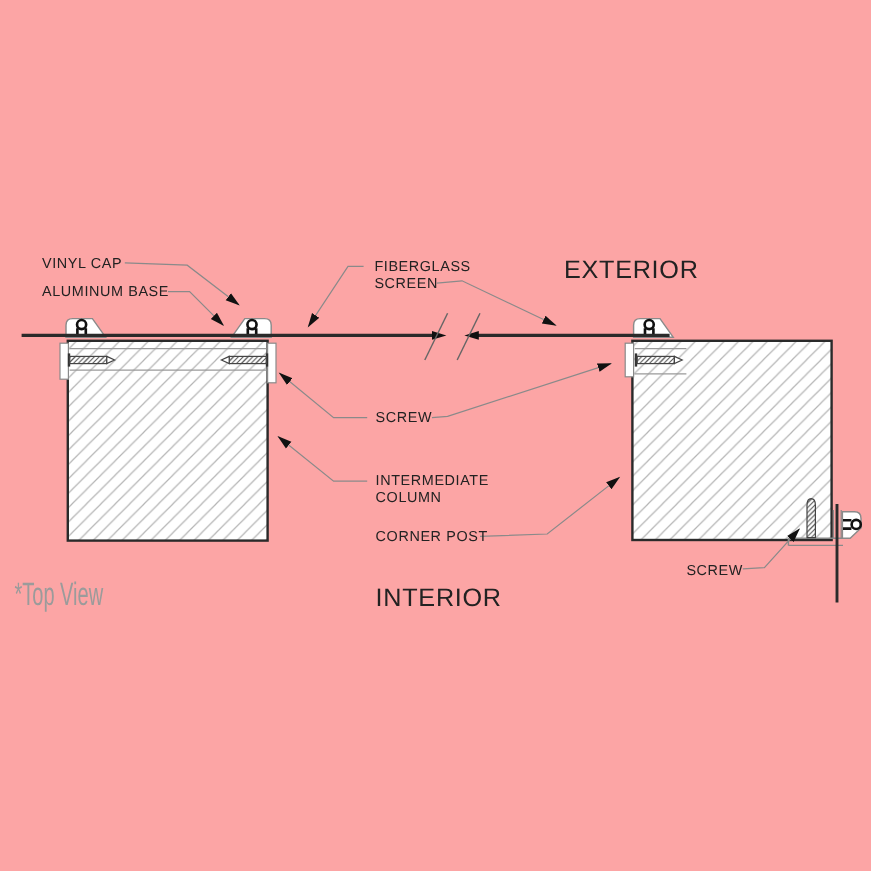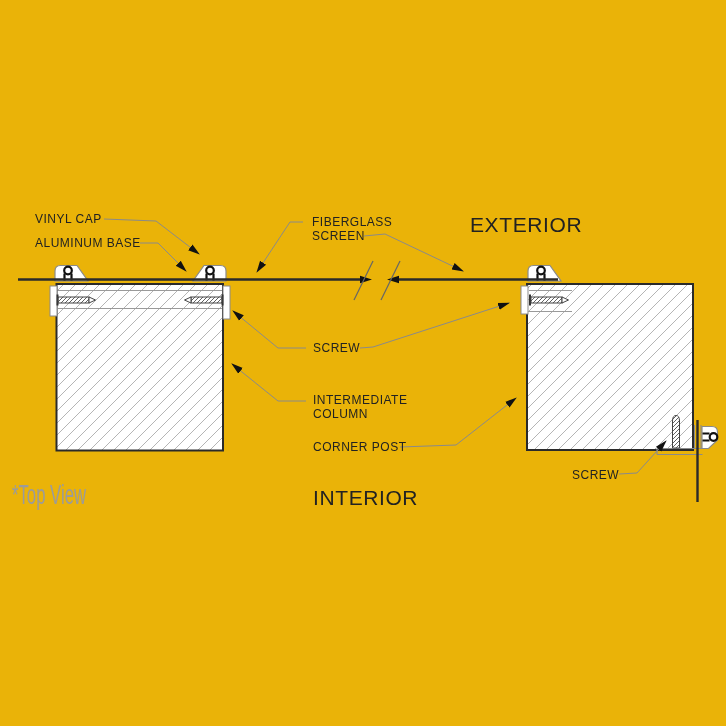--- a/index.html
+++ b/index.html
@@ -1,16 +1,16 @@
 <!DOCTYPE html>
 <html><head>
 <meta charset="utf-8">
 <style>
   html,body{margin:0;padding:0;background:#fff;}
-  #stage{position:relative;width:726px;height:726px;background:#eab308;overflow:hidden;
+  #stage{position:relative;width:726px;height:726px;background:#fca5a5;overflow:hidden;
          font-family:"Liberation Sans",sans-serif;}
   svg{position:absolute;top:0;left:0;}
   text{font-family:"Liberation Sans",sans-serif;}
   .callout{font-size:12px;letter-spacing:.5px;fill:#222;}
   .region{font-size:21px;letter-spacing:.6px;fill:#222;}
   .footnote{font-size:27px;fill:#9b9b9b;}
 </style>
 </head>
 <body>
 

